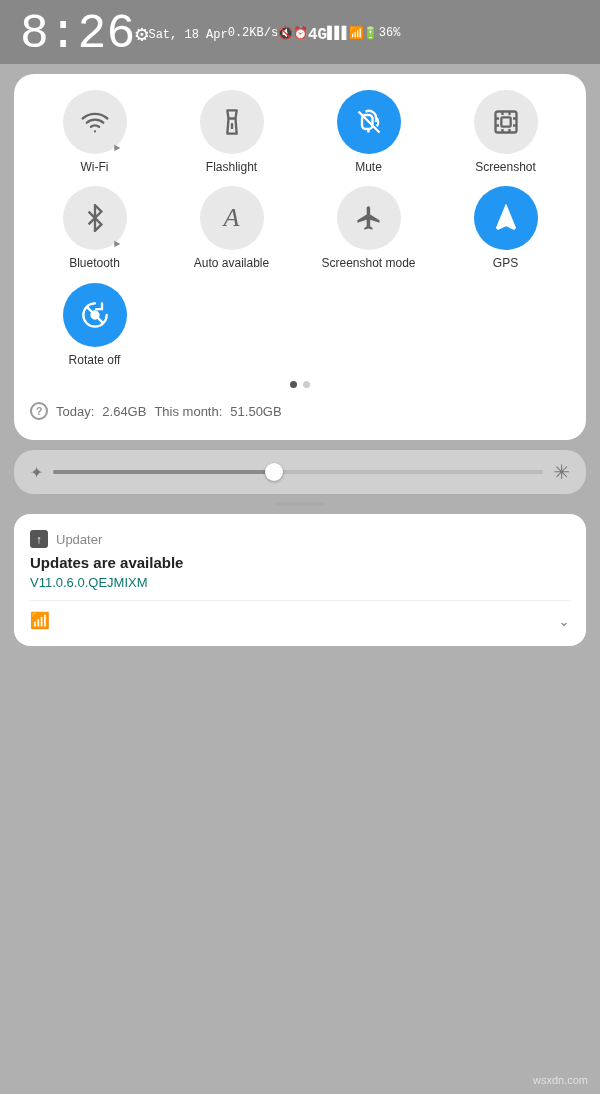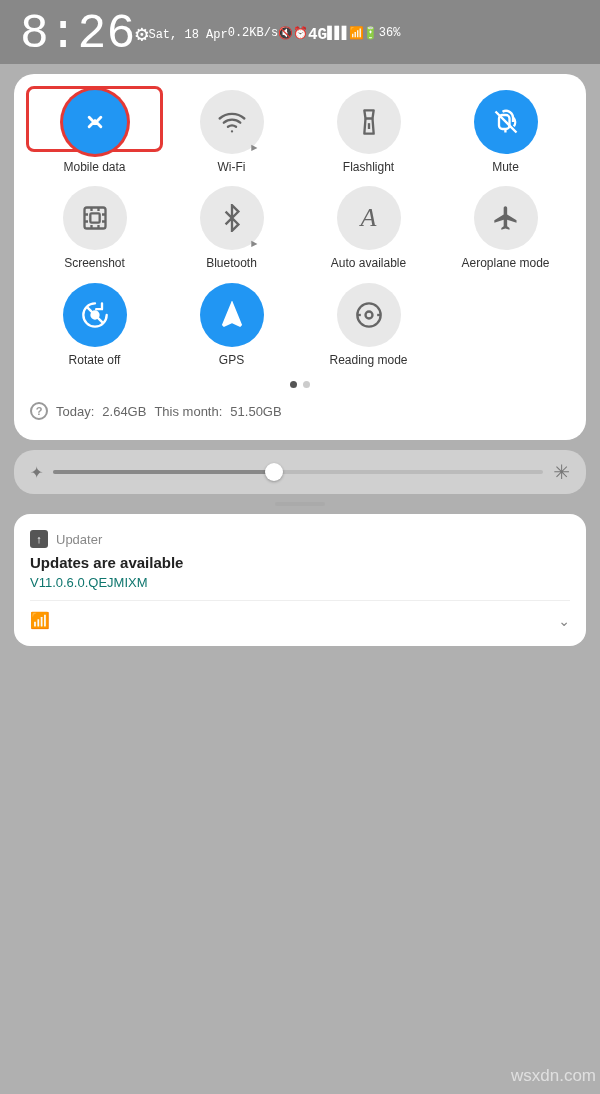--- a/index.html
+++ b/index.html
@@ -272,22 +272,22 @@
     .chevron-down {
       margin-left: auto;
       color: #888;
       font-size: 14px;
     }
 
     
     .watermark {
       position: absolute;
       bottom: 8px;
-      right: 4px;
-      font-size: 17px;
+      right: 12px;
+      font-size: 11px;
       color: rgba(255,255,255,0.6);
     }
 
     
     .icon-svg {
       width: 28px;
       height: 28px;
     }
   </style>
 </head>
@@ -309,28 +309,20 @@
       <span>📶</span>
       <span>🔋</span>
       <span>36%</span>
     </div>
   </div>
 </div>
 
 <div class="panel">
   <div class="tiles-grid">
 
-    <div class="tile tile-highlighted">
-      <div class="tile-icon active">
-        <svg class="icon-svg" viewBox="0 0 24 24" fill="white">
-          <path d="M7 16l5-5 5 5M7 8l5 5 5-5" stroke="white" stroke-width="2.5" fill="none" stroke-linecap="round"></path>
-        </svg>
-      </div>
-      <span class="tile-label">Mobile data</span>
-    </div>
 
     <div class="tile">
       <div class="tile-icon">
         <svg class="icon-svg" viewBox="0 0 24 24" fill="none" stroke="#666" stroke-width="2">
           <path d="M5 12.55a11 11 0 0114.08 0M1.42 9a16 16 0 0121.16 0M8.53 16.11a6 6 0 016.95 0M12 20h.01" stroke-linecap="round"></path>
         </svg>
         <span class="tile-arrow">▶</span>
       </div>
       <span class="tile-label">Wi-Fi</span>
     </div>
@@ -384,56 +376,45 @@
       </div>
       <span class="tile-label">Auto available</span>
     </div>
 
     <div class="tile">
       <div class="tile-icon">
         <svg class="icon-svg" viewBox="0 0 24 24" fill="#666">
           <path d="M21 16v-2l-8-5V3.5c0-.83-.67-1.5-1.5-1.5S10 2.67 10 3.5V9l-8 5v2l8-2.5V19l-2 1.5V22l3.5-1 3.5 1v-1.5L13 19v-5.5l8 2.5z"></path>
         </svg>
       </div>
-      <span class="tile-label">Aeroplane mode</span>
-    </div>
-
+      <span class="tile-label">Screenshot mode</span>
+    </div>
+
+
+    <div class="tile">
+      <div class="tile-icon active">
+        <svg class="icon-svg" viewBox="0 0 24 24" fill="none" stroke="white" stroke-width="2">
+          <path d="M12 2L4.5 20.29l.71.71L12 18l6.79 3 .71-.71z" fill="white" stroke="white"></path>
+        </svg>
+      </div>
+      <span class="tile-label">GPS</span>
+    </div>
 
     <div class="tile">
       <div class="tile-icon active">
         <svg class="icon-svg" viewBox="0 0 24 24" fill="none" stroke="white" stroke-width="2">
           <path d="M12 2a10 10 0 1010 10" stroke-linecap="round"></path>
           <circle cx="12" cy="12" r="3" fill="white" stroke="white"></circle>
           <path d="M18 2v5h-5" stroke-linecap="round" stroke-linejoin="round"></path>
           <line x1="5" y1="5" x2="19" y2="19" stroke="white" stroke-width="2"></line>
         </svg>
       </div>
       <span class="tile-label">Rotate off</span>
     </div>
 
-    <div class="tile">
-      <div class="tile-icon active">
-        <svg class="icon-svg" viewBox="0 0 24 24" fill="none" stroke="white" stroke-width="2">
-          <path d="M12 2L4.5 20.29l.71.71L12 18l6.79 3 .71-.71z" fill="white" stroke="white"></path>
-        </svg>
-      </div>
-      <span class="tile-label">GPS</span>
-    </div>
-
-    <div class="tile">
-      <div class="tile-icon">
-        <svg class="icon-svg" viewBox="0 0 24 24" fill="none" stroke="#666" stroke-width="2">
-          <circle cx="12" cy="12" r="10"></circle>
-          <circle cx="12" cy="12" r="3"></circle>
-          <line x1="2" y1="12" x2="5" y2="12"></line>
-          <line x1="19" y1="12" x2="22" y2="12"></line>
-        </svg>
-      </div>
-      <span class="tile-label">Reading mode</span>
-    </div>
 
   </div>
 
   <div class="dots">
     <div class="dot active"></div>
     <div class="dot"></div>
   </div>
 
   <div class="data-usage">
     <div class="question-icon">?</div>

